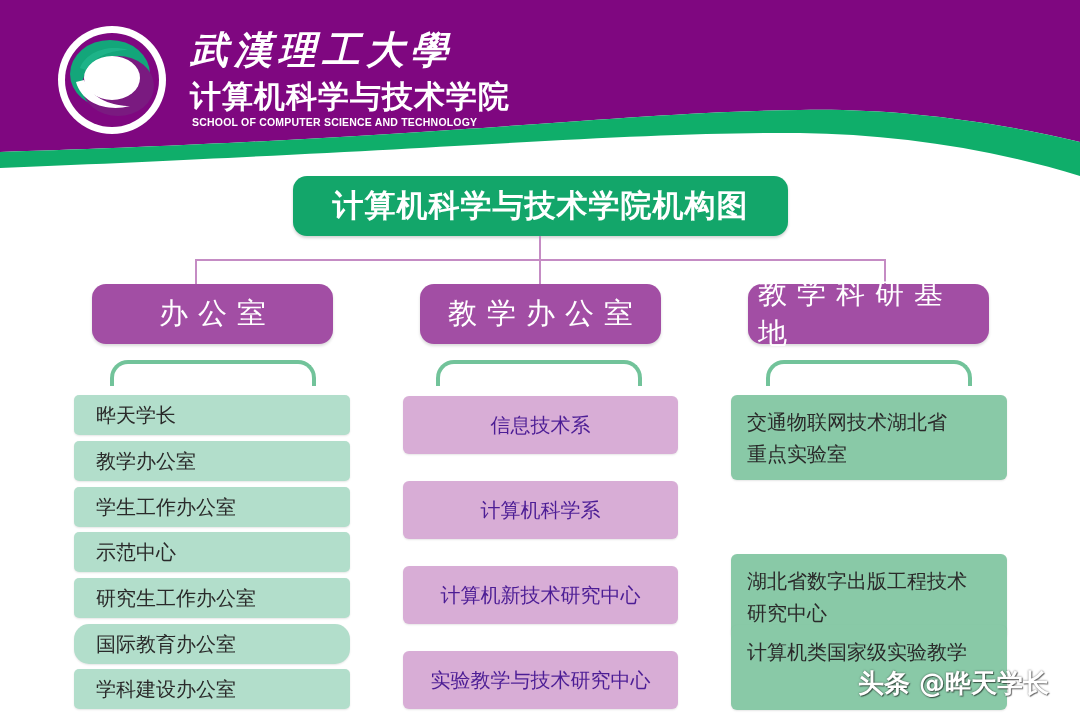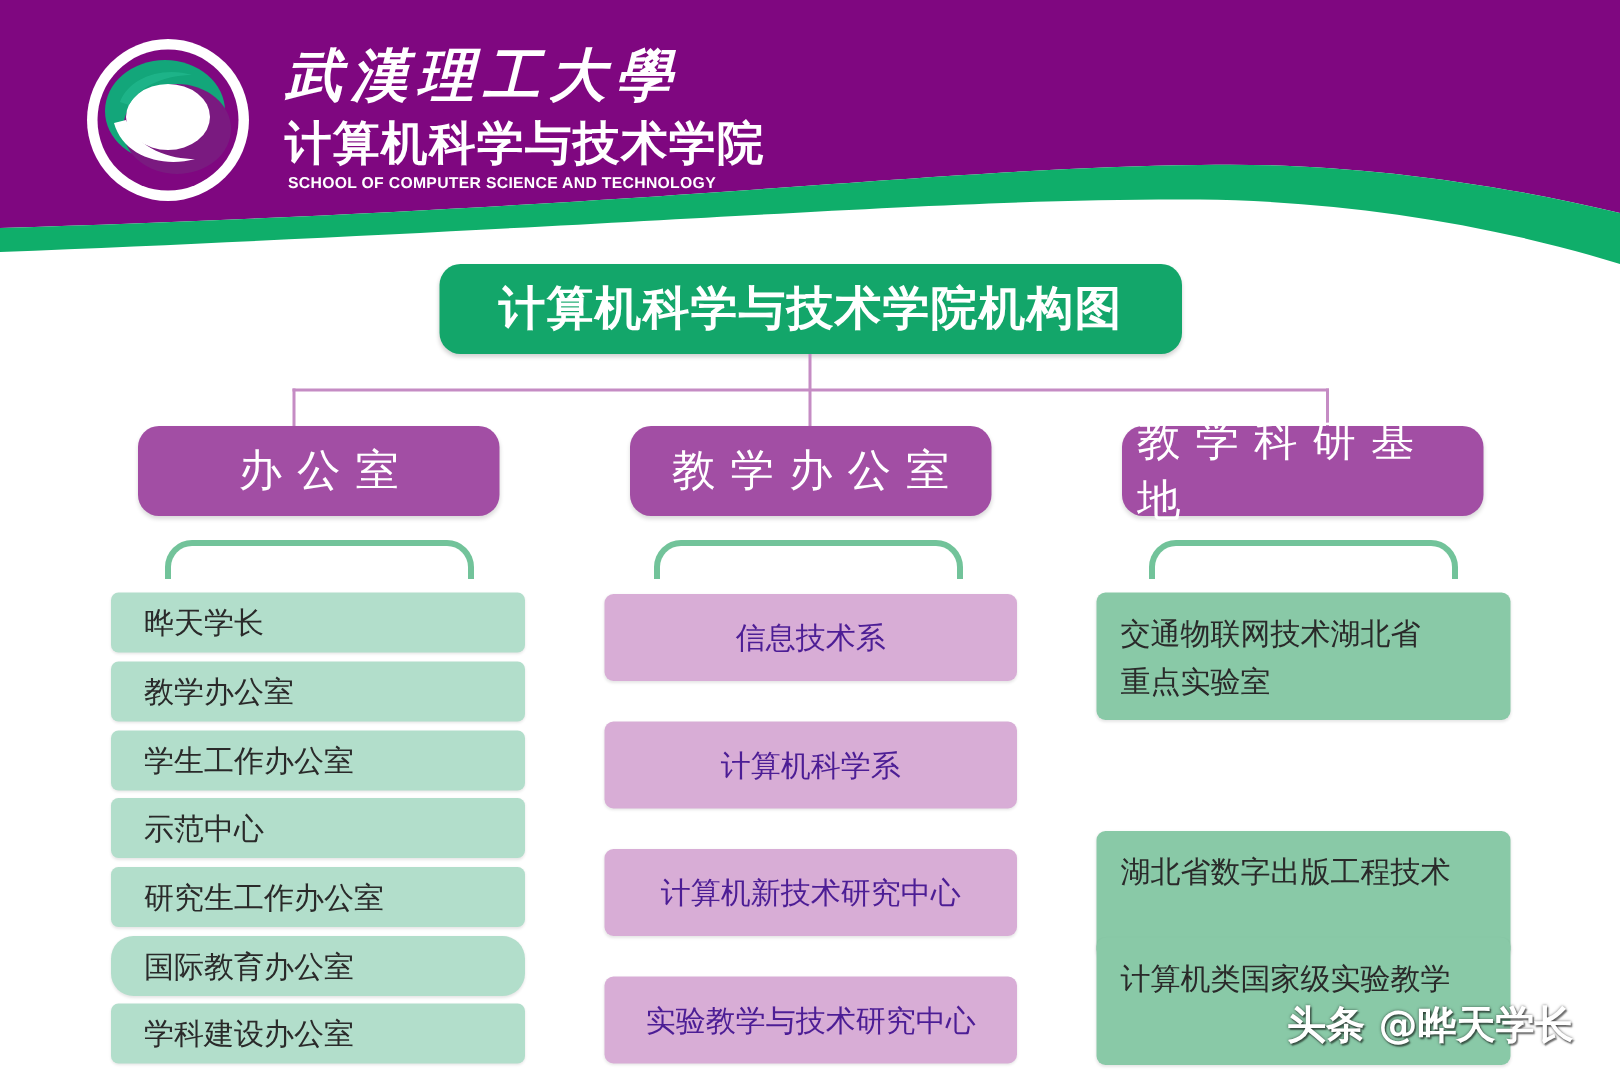--- a/index.html
+++ b/index.html
@@ -131,18 +131,19 @@
 <div class="dept-item" style="top:481px;">计算机科学系</div>
 <div class="dept-item" style="top:566px;">计算机新技术研究中心</div>
 <div class="dept-item" style="top:651px;">实验教学与技术研究中心</div>
 
 <div class="base-item" style="top:395px;">
   <div>交通物联网技术湖北省</div>
   <div>重点实验室</div>
 </div>
 <div class="base-item" style="top:510px;margin-top:44px;">
   <div>湖北省数字出版工程技术</div>
+  <div>研究中心</div>
 </div>
 <div class="base-item" style="top:625px;">
   <div>计算机类国家级实验教学</div>
 </div>
 
 <div class="watermark">头条 @晔天学长</div>
 
 </body></html>

